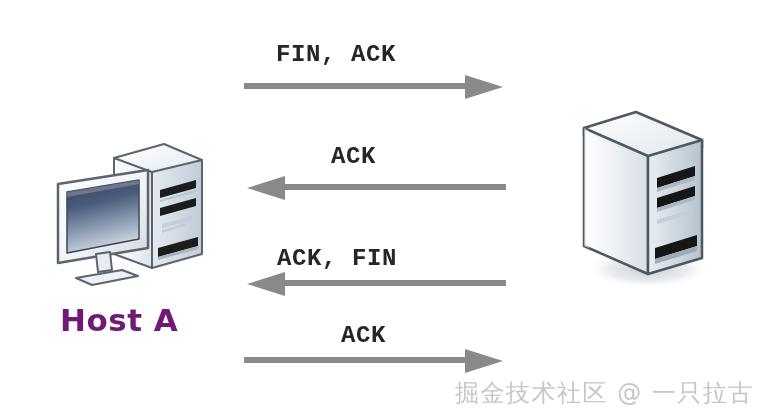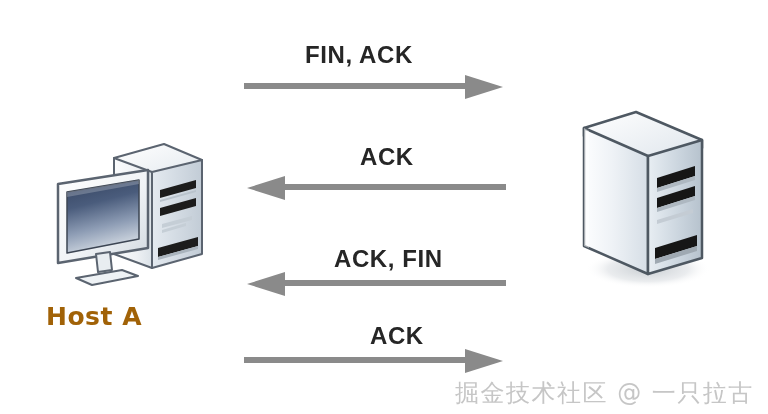--- a/index.html
+++ b/index.html
@@ -22,43 +22,43 @@
     left: 0;
     width: 768px;
     height: 414px;
     background: #ffffff;
   }
 
   
   .node-label {
     position: absolute;
     font-family: "DejaVu Sans", "Liberation Sans", sans-serif;
-    font-size: 25px;
+    font-size: 31px;
     font-weight: 700;
-    color: #a16207;
+    color: #701a75;
     letter-spacing: 0.5px;
     white-space: nowrap;
+    margin-left: 14px;
   }
   #host-label  { left: 46px;  top: 302px; }
   #server-label{ left: 578px; top: 302px; }
 
   
   .msg-label {
     position: absolute;
-    font-family: Liberation Sans, sans-serif;
+    font-family: Liberation Mono, monospace;
     font-size: 24px;
     font-weight: 700;
     color: #262626;
     letter-spacing: 0.6px;
     white-space: nowrap;
-    margin-left: 29px;
   }
   #msg-label-0 { left: 276px; top: 41px; }
   #msg-label-1 { left: 331px; top: 143px; }
-  #msg-label-2 { left: 305px; top: 245px; }
+  #msg-label-2 { left: 277px; top: 245px; }
   #msg-label-3 { left: 341px; top: 322px; }
 
   
   .arrow-svg {
     position: absolute;
     left: 240px;
     width: 270px;
     height: 26px;
     overflow: visible;
   }

